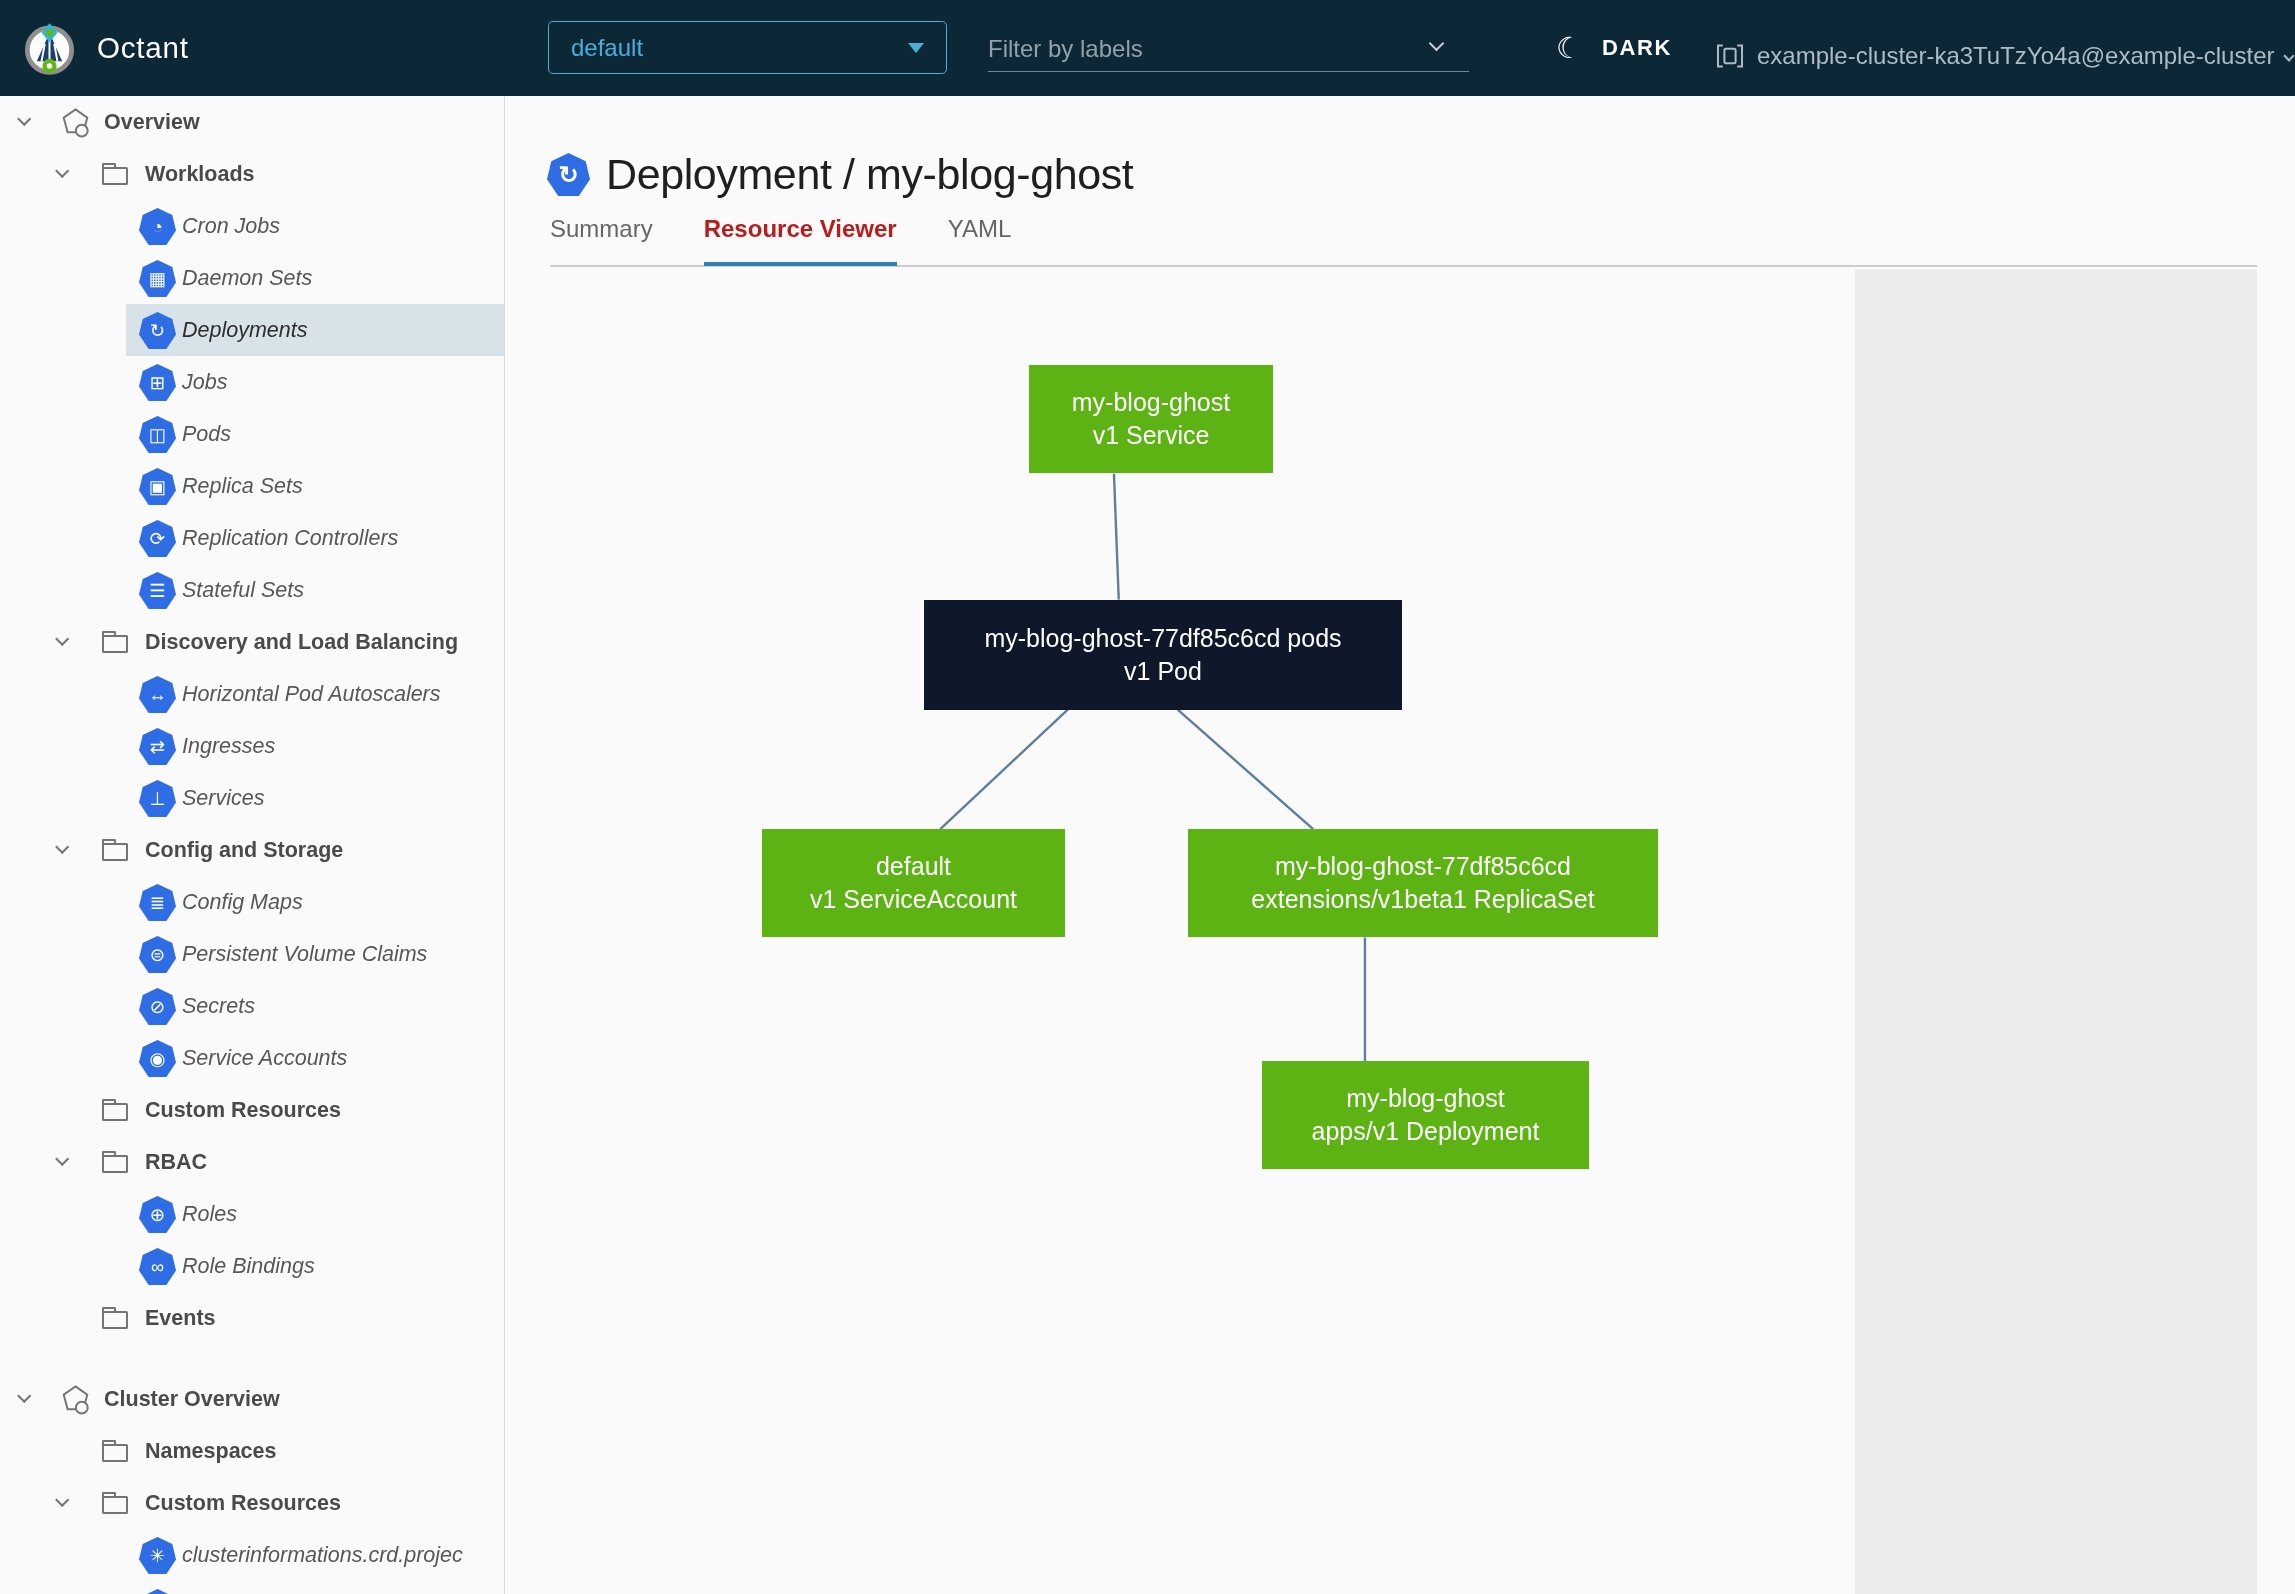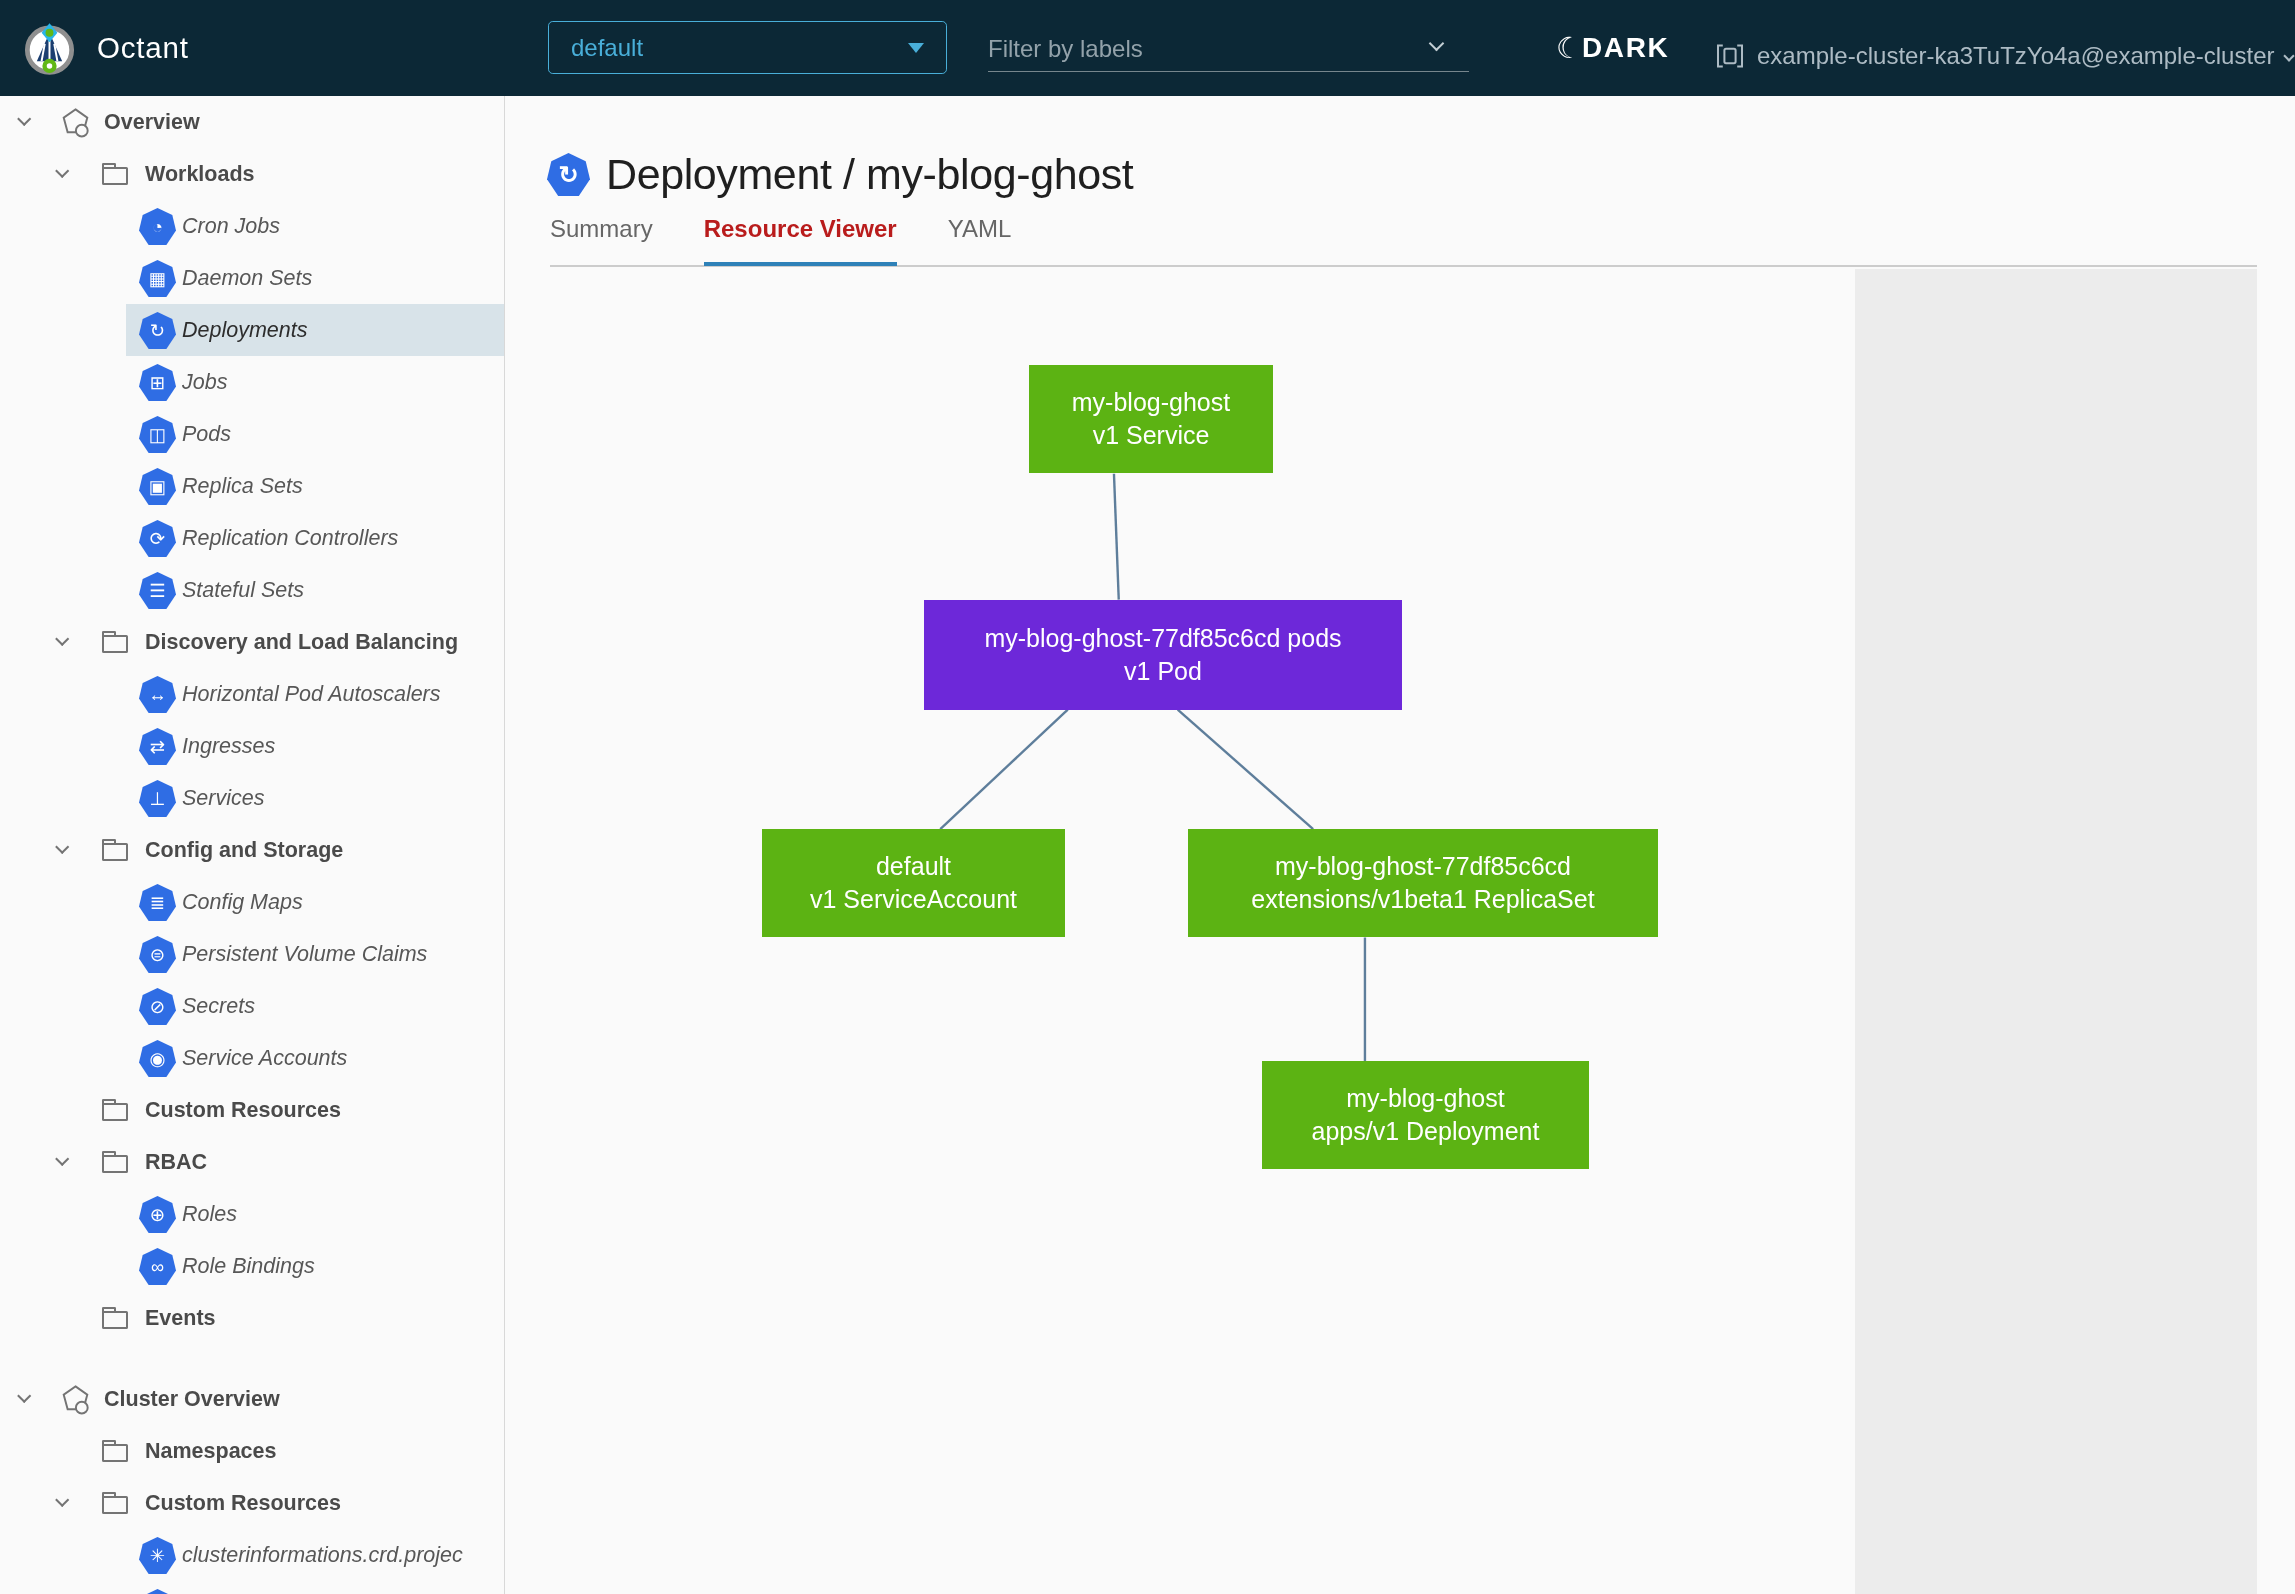--- a/index.html
+++ b/index.html
@@ -19,21 +19,21 @@
     border-left:8.8px solid transparent; border-right:8.8px solid transparent;
     border-top:10.4px solid #49afd9; }
   .filter-field { position:absolute; left:988px; top:27px; width:481px; height:45px;
     border-bottom:1.6px solid #77868d; display:flex; align-items:center;
     color:#93a2aa; font-size:24px; }
   .filter-chev { position:absolute; right:27px; top:11px; width:11px; height:11px;
     border-right:2.4px solid #c3ced4; border-bottom:2.4px solid #c3ced4; transform:rotate(45deg); }
   .dark-toggle { position:absolute; left:1556px; top:0; height:96px; display:flex;
     align-items:center; color:#ffffff; cursor:pointer; }
   .moon { font-size:29px; }
-  .dark-label { font-size:28px; font-weight:700; letter-spacing:1.6px; margin-left:0; }
+  .dark-label { font-size:22px; font-weight:700; letter-spacing:1.6px; margin-left:20px; }
   .cluster-select { position:absolute; left:1714px; top:0; height:112px; display:flex;
     align-items:center; color:#adbbc4; font-size:24px; cursor:pointer; }
   .cluster-chev { width:8px; height:8px; margin-left:11px;
     border-right:2px solid #adbbc4; border-bottom:2px solid #adbbc4; transform:rotate(45deg); }
 
   
   .sidebar { position:absolute; left:0; top:96px; width:505px; height:1498px;
     background:#fafafa; border-right:0.8px solid #d8d8d8; overflow:hidden; z-index:10; }
   .s-row { position:relative; height:52px; cursor:pointer; }
   .s-row.gap { margin-top:29px; }
@@ -277,21 +277,21 @@
       <line x1="764" y1="257" x2="770" y2="415" stroke="#5e7e9b" stroke-width="3"></line>
       <line x1="706" y1="553" x2="546" y2="703" stroke="#5e7e9b" stroke-width="3"></line>
       <line x1="844" y1="553" x2="1014" y2="703" stroke="#5e7e9b" stroke-width="3"></line>
       <line x1="1079" y1="839" x2="1079" y2="994" stroke="#5e7e9b" stroke-width="3"></line>
     </svg>
   <div id="node-layer">
       <div class="node" style="left: 487px; top: 96px; width: 244px; height: 108px; background: rgb(92, 179, 19);">
         <div class="node-line">my-blog-ghost</div>
         <div class="node-line">v1 Service</div>
       </div>
-      <div class="node" style="left: 382px; top: 331px; width: 478px; height: 110px; background: #6d28d9;">
+      <div class="node" style="left: 382px; top: 331px; width: 478px; height: 110px; background: #0f172a;">
         <div class="node-line">my-blog-ghost-77df85c6cd pods</div>
         <div class="node-line">v1 Pod</div>
       </div>
       <div class="node" style="left: 220px; top: 560px; width: 303px; height: 108px; background: rgb(92, 179, 19);">
         <div class="node-line">default</div>
         <div class="node-line">v1 ServiceAccount</div>
       </div>
       <div class="node" style="left: 646px; top: 560px; width: 470px; height: 108px; background: rgb(92, 179, 19);">
         <div class="node-line">my-blog-ghost-77df85c6cd</div>
         <div class="node-line">extensions/v1beta1 ReplicaSet</div>

